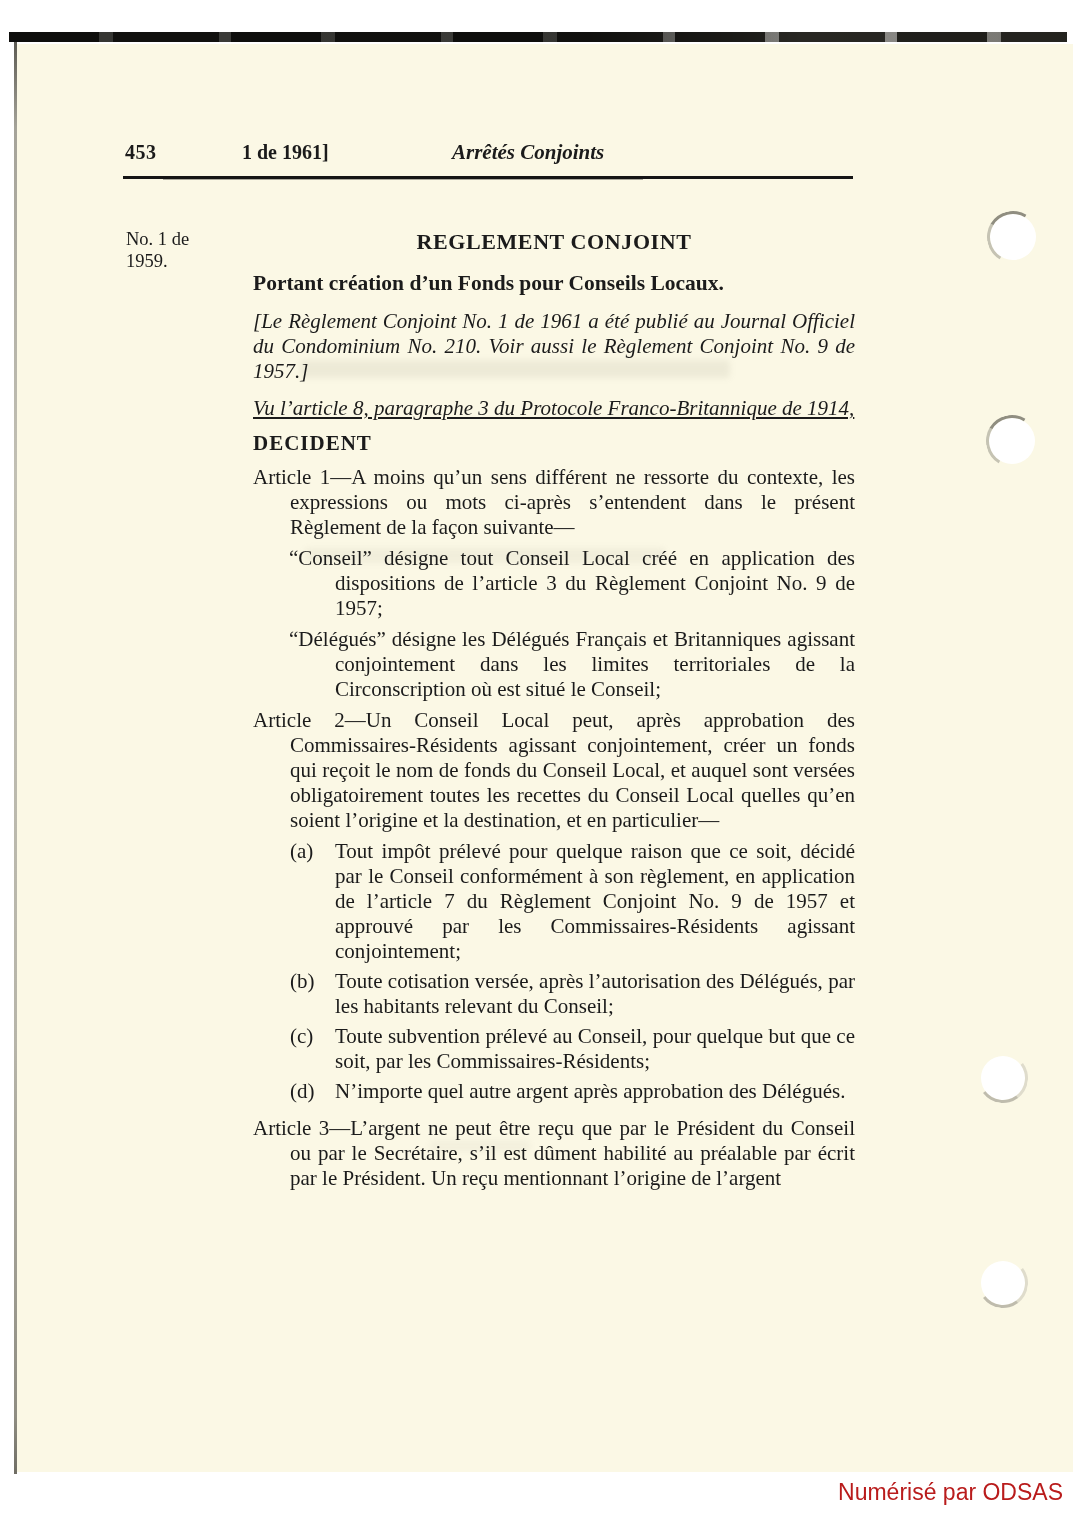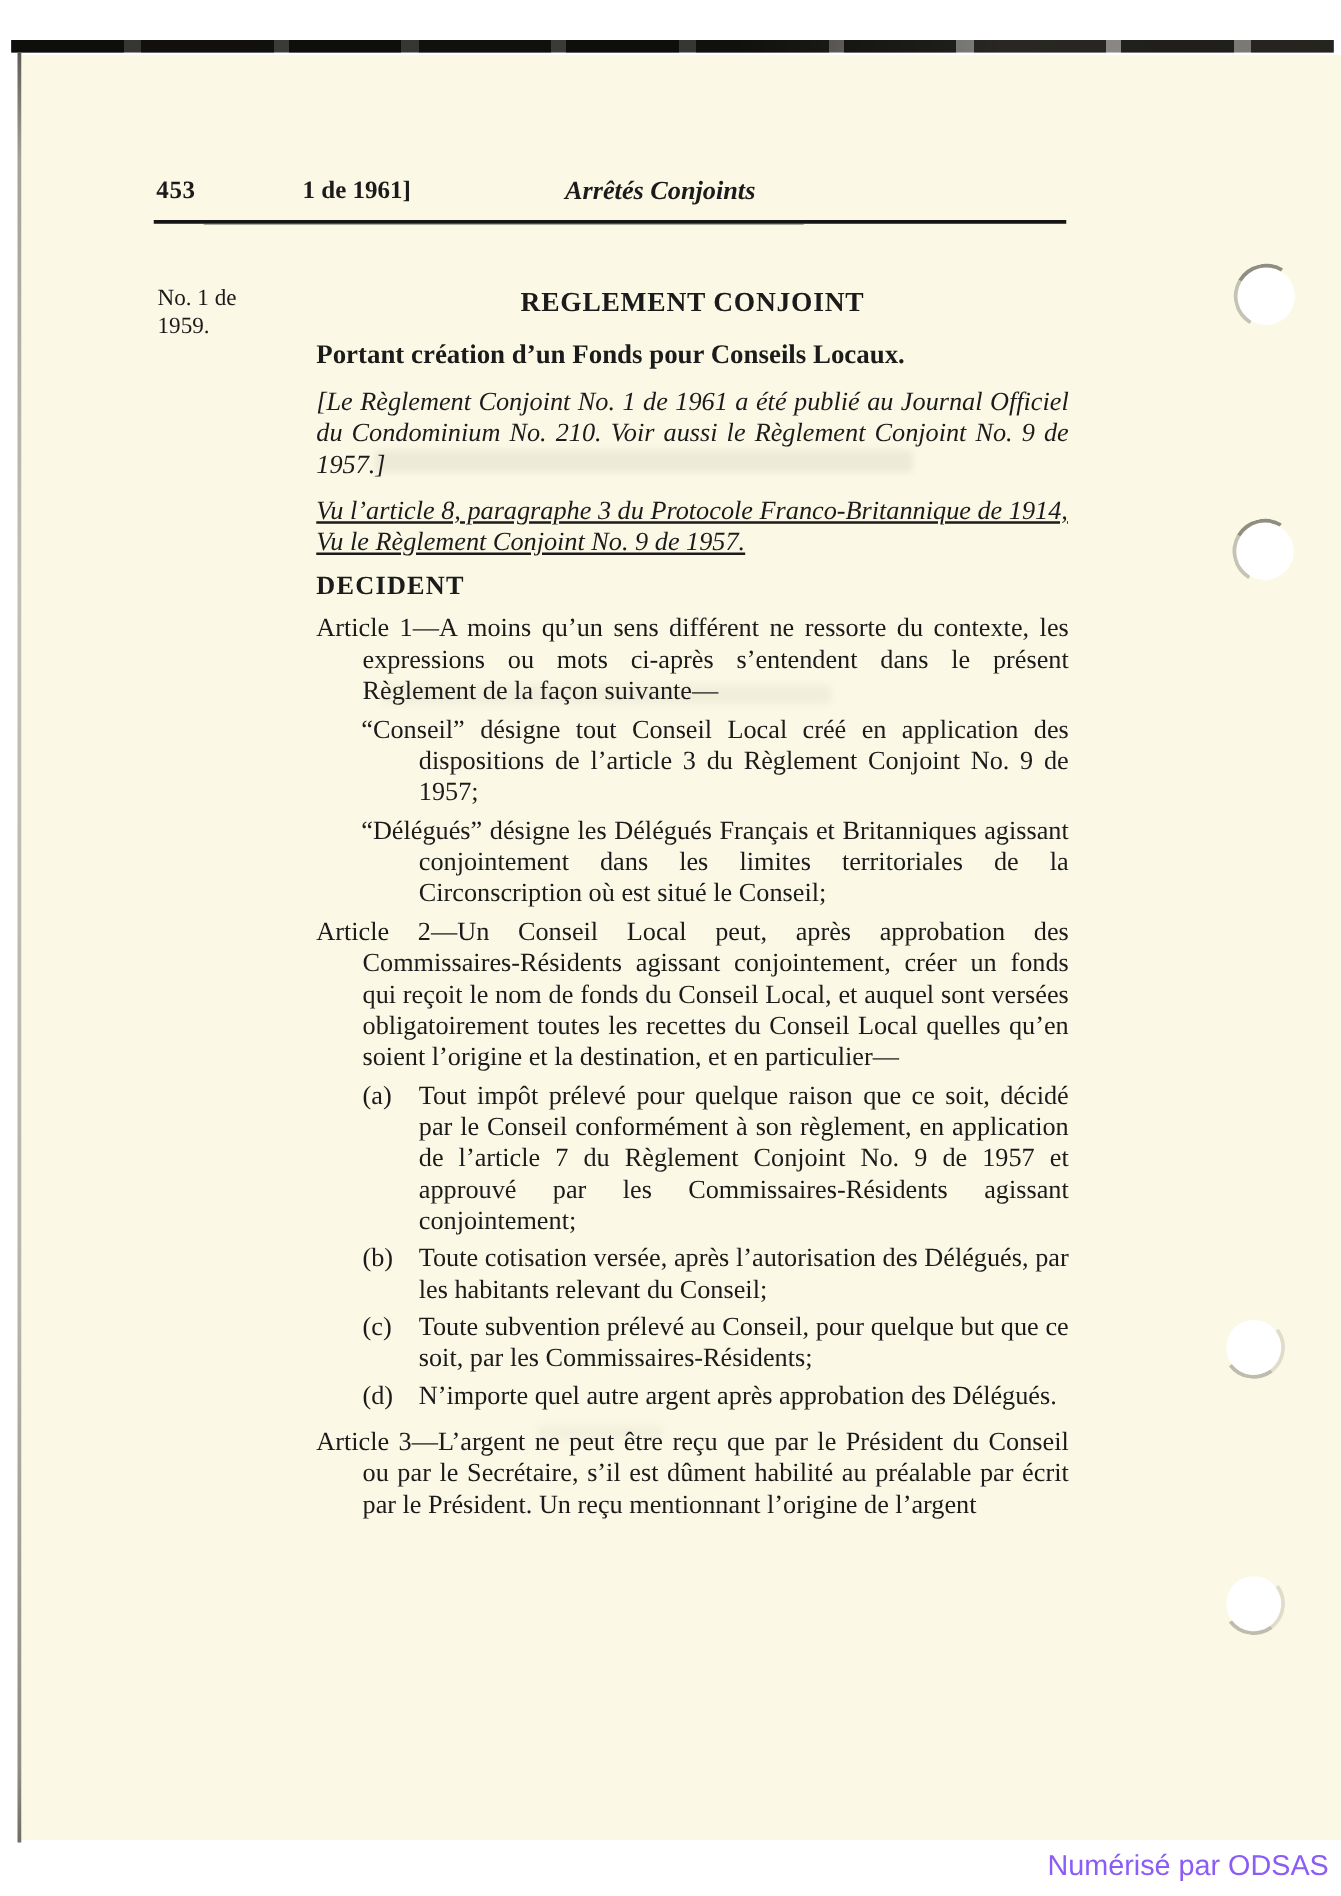--- a/index.html
+++ b/index.html
@@ -58,21 +58,21 @@
   .definition{margin:0 0 6px 36px;width:566px;padding-left:46px;text-indent:-46px;box-sizing:border-box;}
   .def-last{margin-bottom:12px;}
   .item{display:flex;margin:0 0 5px 37px;}
   .item .lbl{width:45px;flex:0 0 45px;}
   .item .txt{flex:1;text-align:justify;text-align-last:left;}
   .item-last{margin-bottom:12px;}
   
   .watermark{
     position:absolute;right:10px;top:1479px;
     font-family:"Liberation Sans","DejaVu Sans",sans-serif;
-    font-size:23px;color:#8b5cf6;
+    font-size:23px;color:#b91c1c;
   }
 </style>
 </head>
 <body>
 
 <div class="sheet"></div>
 <div class="top-band"></div>
 <div class="edge-line"></div>
 
 <div class="hole h-top" style="left:990px;top:214px;width:46px;height:46px;"></div>
@@ -94,21 +94,20 @@
   <div>1959.</div>
 </div>
 
 <div class="content">
   <div class="doc-title">REGLEMENT CONJOINT</div>
   <div class="doc-subtitle">Portant création d’un Fonds pour Conseils Locaux.</div>
 
   <p class="pre just">[Le Règlement Conjoint No. 1 de 1961 a été publié au Journal Officiel du Condominium No. 210. Voir aussi le Règlement Conjoint No. 9 de 1957.]</p>
   <p class="pre2">
     <span>Vu l’article 8, paragraphe 3 du Protocole Franco-Britannique de 1914,</span><br>
-    <span>Vu le Règlement Conjoint No. 9 de 1957.</span>
   </p>
 
   <div class="decide">DECIDENT</div>
 
   <p class="article just">Article 1—A moins qu’un sens différent ne ressorte du contexte, les expressions ou mots ci-après s’entendent dans le présent Règlement de la façon suivante—</p>
 
   <p class="definition just">“Conseil” désigne tout Conseil Local créé en application des dispositions de l’article 3 du Règlement Conjoint No. 9 de 1957;</p>
   <p class="definition just">“Délégués” désigne les Délégués Français et Britanniques agissant conjointement dans les limites territoriales de la Circonscription où est situé le Conseil;</p>
 
   <p class="article just gap-top">Article 2—Un Conseil Local peut, après approbation des Commissaires-Résidents agissant conjointement, créer un fonds qui reçoit le nom de fonds du Conseil Local, et auquel sont versées obligatoirement toutes les recettes du Conseil Local quelles qu’en soient l’origine et la destination, et en particulier—</p>

